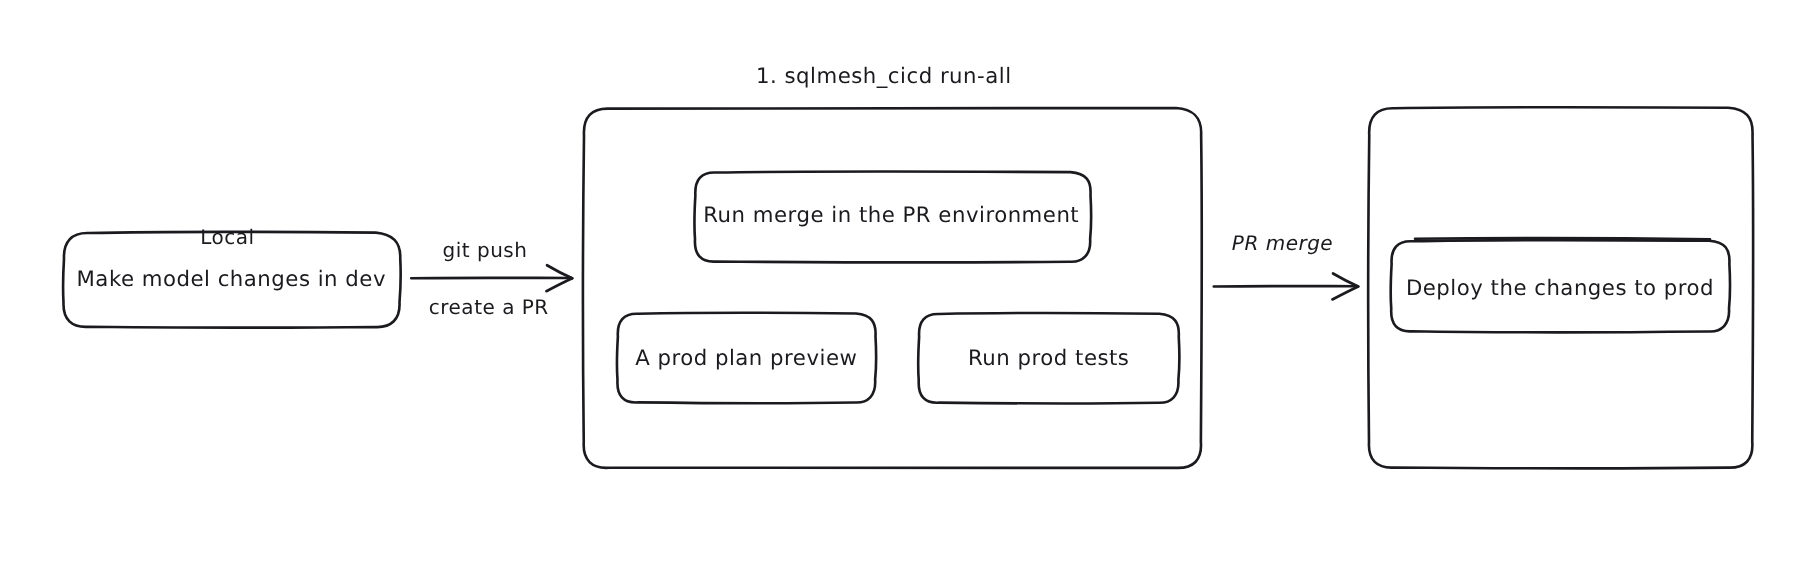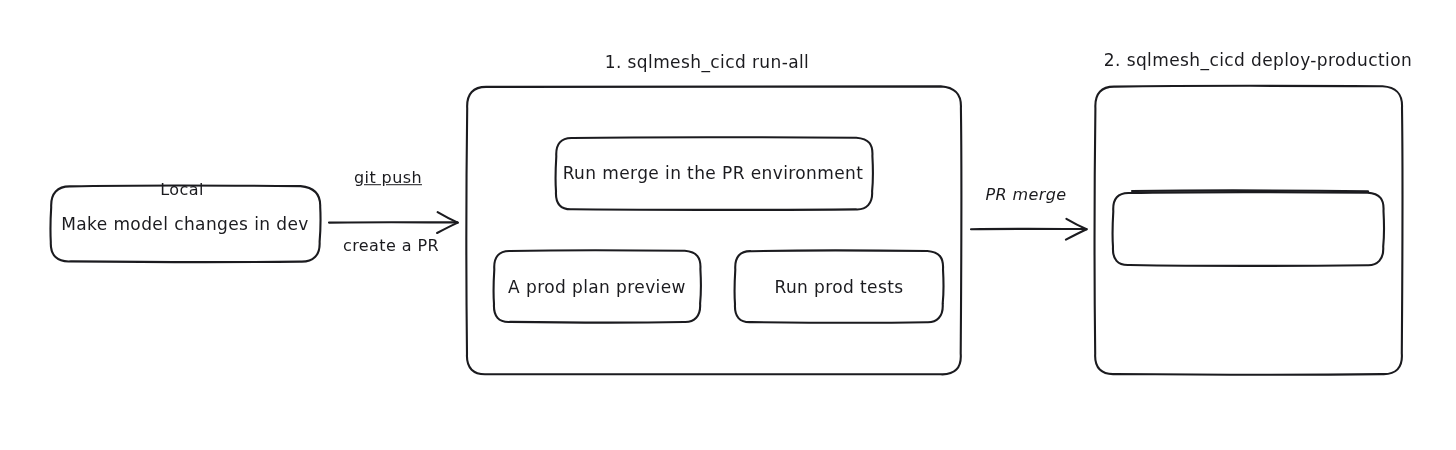--- a/index.html
+++ b/index.html
@@ -166,30 +166,30 @@
 
       <path class="stroke" stroke-width="1.9" d="M 1132.0 191.0 C 1215 190.0, 1299 190.4, 1368.0 191.4"></path>
     </g>
 
   </svg>
 
   <div class="lbl section-title" style="left:182px; top:146px;">Local</div>
 
   <div class="lbl node-label" style="left:185px; top:224px;text-align:right;">Make model changes in dev</div>
 
-  <div class="lbl edge-label" style="left:388px; top:178px;text-decoration:underline;">git push</div>
+  <div class="lbl edge-label" style="left:388px; top:200px;">git push</div>
 
   <div class="lbl edge-label" style="left:391px; top:246px;">create a PR</div>
 
   <div class="lbl group-title" style="left:707px; top:62px;">1. sqlmesh_cicd run-all</div>
 
   <div class="lbl node-label" style="left:713px; top:173px;">Run merge in the PR environment</div>
 
   <div class="lbl node-label" style="left:597px; top:287px;text-align:right;">A prod plan preview</div>
 
   <div class="lbl node-label" style="left:839px; top:287px;">Run prod tests</div>
 
   <div class="lbl edge-label" style="left:1026px; top:195px;font-style:italic;">PR merge</div>
 
-  <div class="lbl group-title" style="left:1258px; top:60px;">2. sqlmesh_cicd deploy-production</div>
 
+  <div class="lbl node-label" style="left:1248px; top:231px;">Deploy the changes to prod</div>
 
 </div>
 
 </body></html>

